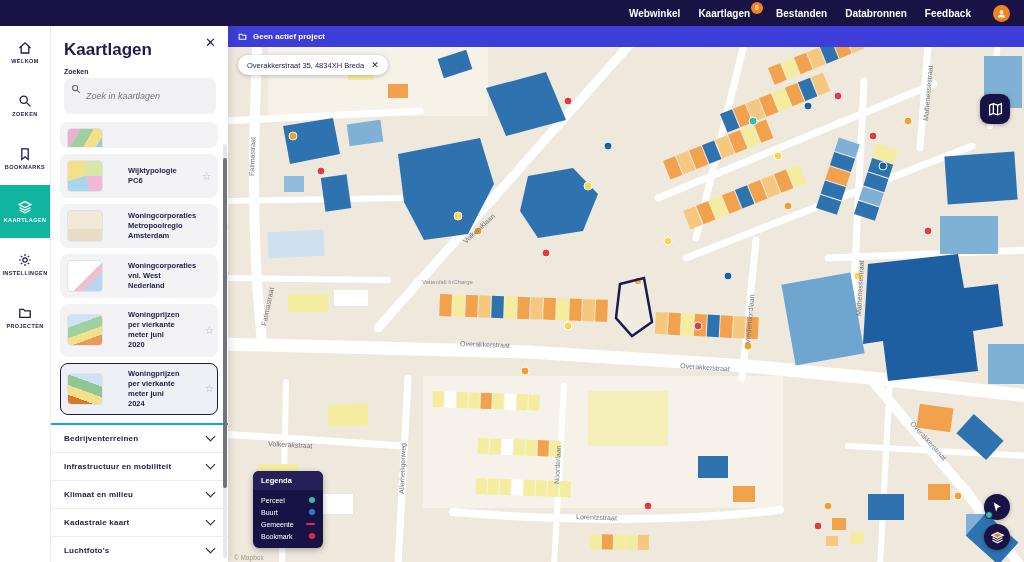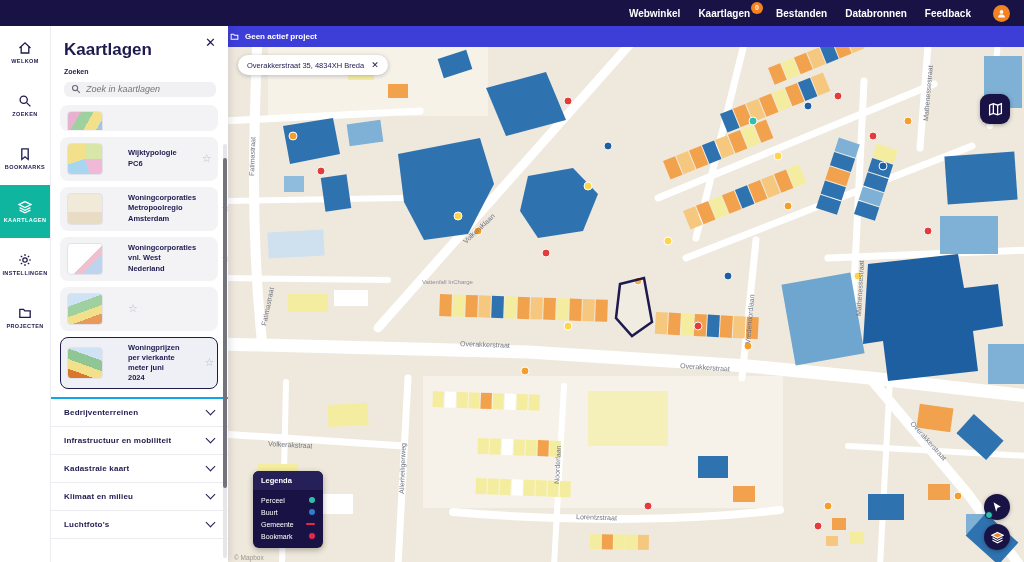--- a/index.html
+++ b/index.html
@@ -19,21 +19,21 @@
   .rail-item svg{display:block;}
 
   
   .sidebar{position:absolute;left:50px;top:26px;bottom:0;width:178px;background:#fff;z-index:15;box-shadow:2px 0 8px rgba(20,16,60,.12);box-sizing:border-box;}
   .panel-close{position:absolute;top:8px;right:10px;border:0;background:none;font-size:13px;color:#1e1a4e;cursor:pointer;padding:2px;line-height:1;}
   .panel-title{margin:14px 0 8px 14px;font-size:17px;font-weight:800;color:#1e1a4e;}
   .search-block{padding:0 12px 8px 14px;}
   .search-block label{font-size:7px;font-weight:bold;color:#1e1a4e;display:block;margin-bottom:3px;}
   .search-wrap{position:relative;}
   .search-wrap svg{position:absolute;left:7px;top:6px;}
-  .search-wrap input{width:100%;box-sizing:border-box;height:15px;border:0;border-radius:6px;background:#f1f1f4;padding:0 8px 0 22px;font-size:9px;font-style:italic;color:#444;outline:none;font-family:"Liberation Sans",sans-serif;}
+  .search-wrap input{width:100%;box-sizing:border-box;height:36px;border:0;border-radius:6px;background:#f1f1f4;padding:0 8px 0 22px;font-size:9px;font-style:italic;color:#444;outline:none;font-family:"Liberation Sans",sans-serif;}
   .layer-list{padding:0 10px;overflow:hidden;}
   .layer-card{display:flex;align-items:center;gap:25px;background:#f3f3f6;border:1.5px solid transparent;border-radius:8px;padding:5px 6px;margin-bottom:6px;cursor:pointer;}
   .layer-card.partial{height:14px;overflow:hidden;align-items:flex-start;}
   .layer-card.selected{border-color:#1e1a4e;background:#eef0f6;justify-content:space-between;}
   .thumb{width:34px;height:30px;border-radius:4px;flex:none;border:1px solid #e2e2e8;}
   .thumb-0{background:linear-gradient(120deg,#e7b1d0 0 25%,#9fd0a0 0 50%,#f2e08a 0 75%,#9ec7e6 0);}
   .thumb-1{background:conic-gradient(#d8e6a8 0 25%,#f0b9d8 0 45%,#a8d5ef 0 70%,#f2e08a 0);}
   .thumb-2{background:linear-gradient(180deg,#f2ead8 0 60%,#e8ddc4 0),#f2ead8;}
   .thumb-3{background:linear-gradient(135deg,#fff 0 55%,#f0c0cf 0 70%,#bcd4ee 0);}
   .thumb-4{background:linear-gradient(160deg,#cfe3f5 0 30%,#9fd0a0 0 55%,#f2e08a 0 75%,#e89a5a 0);}
@@ -43,21 +43,21 @@
   .sections{border-top:2px solid #0ea5e9;margin-top:2px;}
   .section-row{height:27px;display:flex;align-items:center;justify-content:space-between;padding:0 14px;border-bottom:1px solid #ececf0;cursor:pointer;}
   .section-row span{font-size:8px;font-weight:bold;color:#1e1a4e;letter-spacing:.2px;}
   .chev{width:6px;height:6px;border-right:1.6px solid #1e1a4e;border-bottom:1.6px solid #1e1a4e;transform:rotate(45deg);margin-top:-4px;}
   .sb-track{position:absolute;right:1px;top:118px;bottom:4px;width:4px;background:#e6e6ea;border-radius:2px;}
   .sb-thumb{position:absolute;top:14px;width:4px;height:330px;background:#73737c;border-radius:2px;}
 
   
   .map-area{position:absolute;left:228px;top:26px;right:0;bottom:0;overflow:hidden;}
   .map-area > svg.map{position:absolute;inset:0;}
-  .banner{position:absolute;top:0;left:0;right:0;height:21px;background:#3d3dd8;z-index:10;display:flex;align-items:center;gap:6px;padding-left:2px;color:#fff;font-size:8px;font-weight:bold;}
+  .banner{position:absolute;top:0;left:0;right:0;height:21px;background:#3d3dd8;z-index:10;display:flex;align-items:center;gap:6px;padding-left:10px;color:#fff;font-size:8px;font-weight:bold;}
   .chip{position:absolute;top:29px;left:10px;z-index:10;background:#fff;border-radius:11px;box-shadow:0 1px 4px rgba(20,16,60,.25);display:flex;align-items:center;gap:7px;padding:5px 9px;font-size:7.5px;font-weight:normal;color:#1e1a4e;}
   .chip .x{font-size:9px;cursor:pointer;color:#1e1a4e;}
   .basemap-btn{position:absolute;top:68px;right:14px;width:30px;height:30px;border-radius:9px;background:#191345;border:0;display:flex;align-items:center;justify-content:center;cursor:pointer;z-index:10;box-shadow:0 1px 4px rgba(0,0,0,.3);}
   .round-btn{position:absolute;right:14px;width:26px;height:26px;border-radius:50%;background:#191345;border:0;display:flex;align-items:center;justify-content:center;cursor:pointer;z-index:10;box-shadow:0 1px 4px rgba(0,0,0,.3);}
   .round-btn.select-tool{bottom:42px;}
   .round-btn.layers-tool{bottom:12px;}
   .mini-dot{position:absolute;width:6px;height:6px;border-radius:50%;border:1px solid #191345;}
   .legend{position:absolute;left:25px;bottom:14px;z-index:10;background:#191345;border-radius:6px;overflow:hidden;width:70px;box-shadow:0 2px 6px rgba(0,0,0,.3);}
   .legend-title{background:#262058;color:#fff;font-size:7.5px;font-weight:bold;padding:5px 8px;}
   .legend-items{padding:4px 8px 6px;}
@@ -173,44 +173,45 @@
         <span class="layer-label">Woningcorporaties Metropoolregio Amsterdam</span>
         <span class="star">☆</span>
       </div>
       <div class="layer-card">
         <div class="thumb thumb-3"></div>
         <span class="layer-label">Woningcorporaties vnl. West Nederland</span>
         <span class="star">☆</span>
       </div>
       <div class="layer-card">
         <div class="thumb thumb-4"></div>
+        <span class="layer-label">Woningprijzen per vierkante meter juni 2020</span>
         <span class="star">☆</span>
       </div>
       <div class="layer-card selected">
         <div class="thumb thumb-5"></div>
         <span class="layer-label">Woningprijzen per vierkante meter juni 2024</span>
         <span class="star">☆</span>
       </div>
     </div>
 
     <div class="sections">
       <div class="section-row">
           <span>Bedrijventerreinen</span>
           <i class="chev"></i>
         </div>
       <div class="section-row">
           <span>Infrastructuur en mobiliteit</span>
           <i class="chev"></i>
         </div>
       <div class="section-row">
+          <span>Klimaat en milieu</span>
+          <i class="chev"></i>
+        </div>
+      <div class="section-row">
           <span>Kadastrale kaart</span>
-          <i class="chev"></i>
-        </div>
-      <div class="section-row">
-          <span>Klimaat en milieu</span>
           <i class="chev"></i>
         </div>
       <div class="section-row">
           <span>Luchtfoto's</span>
           <i class="chev"></i>
         </div>
     </div>
 
     <div class="sb-track">
         <div class="sb-thumb"></div>

